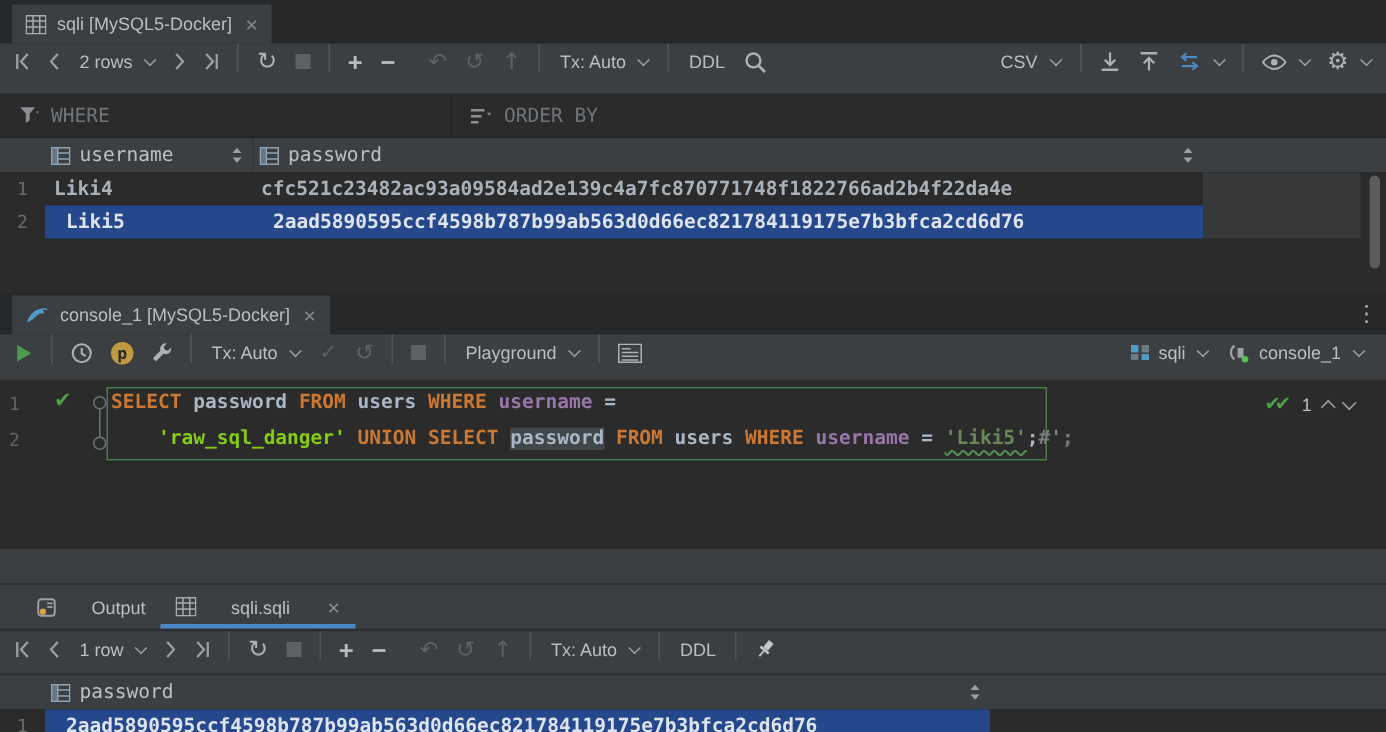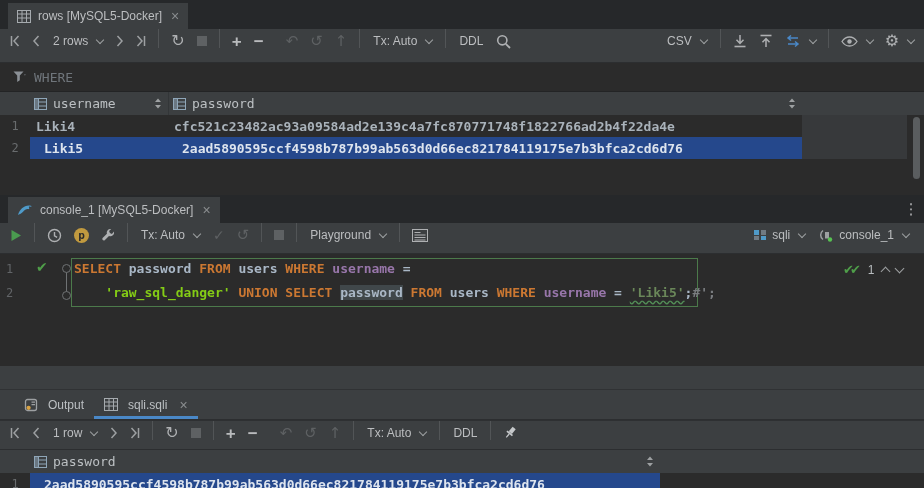--- a/index.html
+++ b/index.html
@@ -86,39 +86,39 @@
   .exec-widget .cnt{color:#b8bcbf;font-size:12px;}
   .chev{display:inline-block;width:6px;height:6px;border-left:1.5px solid #9da0a2;
         border-bottom:1.5px solid #9da0a2;}
   .chev.up{transform:rotate(135deg);margin-top:3px;}
   .chev.down{transform:rotate(-45deg);margin-top:-2px;}
 
   
   .gapband{height:23px;background:#3c3f41;}
   .btabbar{height:29px;background:#3c3f41;border-top:1px solid #303234;
            border-bottom:1px solid #2c2e30;display:flex;align-items:stretch;padding-left:14px;}
-  .btab{display:flex;align-items:center;gap:10px;padding:0 10px;color:#bcc0c3;font-size:12px;
+  .btab{display:flex;align-items:center;gap:23px;padding:0 10px;color:#bcc0c3;font-size:12px;
         position:relative;}
   .btab.active::after{content:"";position:absolute;left:0;right:0;bottom:0;height:3px;background:#4a88c7;}
   .btab .close{color:#8a8d8f;font-size:14px;margin-left:2px;}
 
   svg{display:block;}
 </style>
 </head>
 <body>
 
 <div class="app">
 
   <div class="tabbar">
     <div class="etab" style="margin-top:3px;">
       <svg width="14" height="13" viewBox="0 0 14 13">
         <rect x="0.5" y="0.5" width="13" height="12" fill="none" stroke="#a6abaf"></rect>
         <path d="M0.5 4h13 M0.5 8h13 M5 0.5v12 M9.5 0.5v12" stroke="#a6abaf" fill="none"></path>
       </svg>
-      <span>rows [MySQL5-Docker]</span>
+      <span>sqli [MySQL5-Docker]</span>
       <span class="close">×</span>
     </div>
   </div>
 
   <div class="toolbar toolbar1">
     <span class="tbtn">
       <svg width="10" height="12" viewBox="0 0 10 12">
           <path d="M1.5 1v10" stroke="#9da0a2" stroke-width="1.5" fill="none"></path>
           <path d="M8.5 1 4 6l4.5 5" stroke="#9da0a2" stroke-width="1.5" fill="none"></path>
         </svg>
@@ -221,20 +221,27 @@
       </span>
   </div>
 
   <div class="filterrow">
     <div class="ffield fwhere">
       <svg width="13" height="12" viewBox="0 0 13 12">
           <path d="M0.5 0.5h10L6.8 4.6v4.6L4.2 11V4.6z" fill="#8b9096"></path>
           <path d="M11 3.4l1.8 0-0.9 1.2z" fill="#8b9096"></path>
         </svg>
       <span>WHERE</span>
+    </div>
+    <div class="ffield forder">
+      <svg width="14" height="11" viewBox="0 0 14 11">
+          <path d="M0 1.5h9 M0 5.5h7 M0 9.5h5" stroke="#8b9096" stroke-width="1.6"></path>
+          <path d="M10.6 3.2h3l-1.5 1.8z" fill="#8b9096"></path>
+        </svg>
+      <span>ORDER BY</span>
     </div>
   </div>
 
   <div class="gheader">
     <div class="gcorner"></div>
     <div class="gcol" style="width:138px;">
       <svg width="13" height="12" viewBox="0 0 13 12">
           <rect x="0.5" y="0.5" width="12" height="11" fill="none" stroke="#8fa6b8"></rect>
           <path d="M4.5 0.5v11 M4.5 4h8 M4.5 8h8" stroke="#8fa6b8" fill="none"></path>
           <rect x="1" y="1" width="3" height="10" fill="#8fa6b8" opacity="0.55"></rect>

